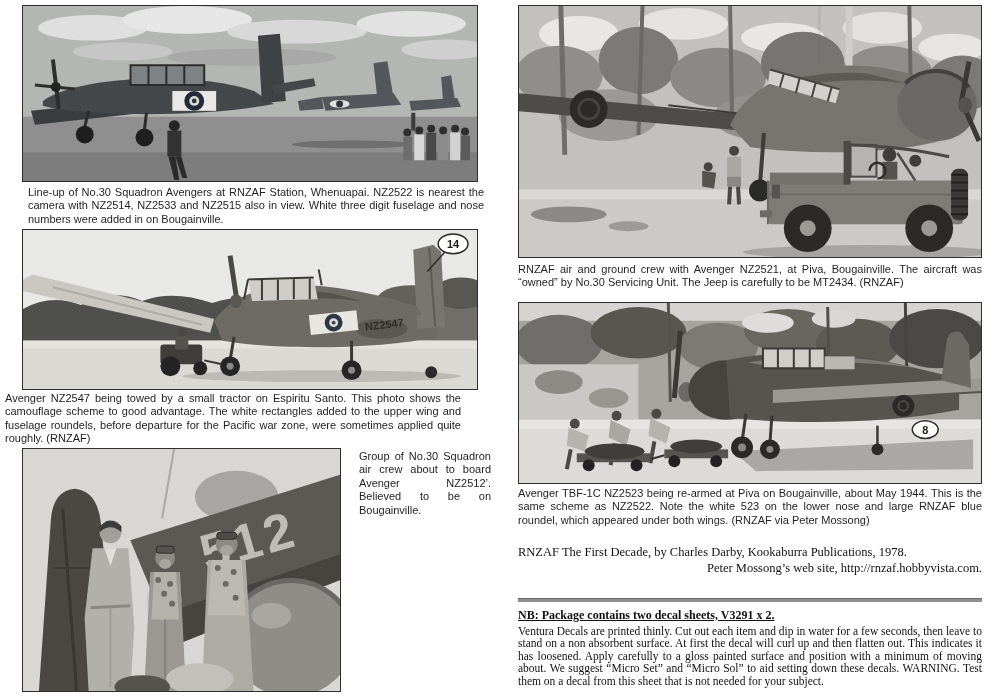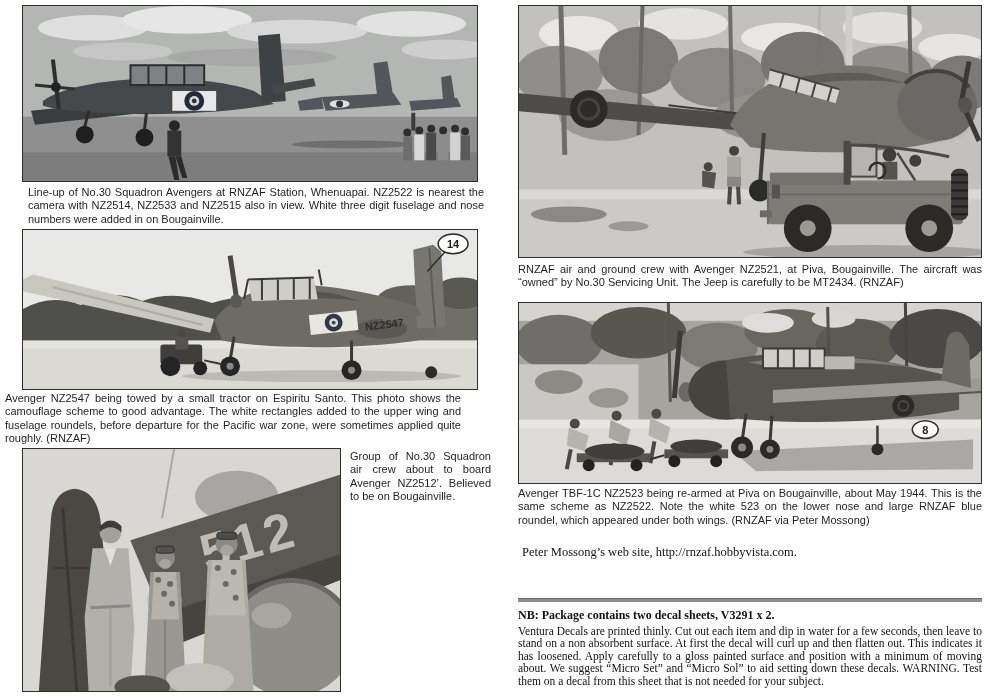--- a/index.html
+++ b/index.html
@@ -2,28 +2,28 @@
 <html><head>
 <meta charset="utf-8">
 <style>
   html,body{margin:0;padding:0;background:#ffffff;}
   .page{position:relative;width:1000px;height:700px;background:#ffffff;overflow:hidden;
         font-family:"Liberation Sans",sans-serif;}
   .photo{position:absolute;border:1px solid #2e2e2e;background:#cfcfcf;box-sizing:border-box;}
   .photo svg{display:block;width:100%;height:100%;}
   .caption{position:absolute;font-size:11px;line-height:13.4px;color:#1f1f1f;
            text-align:justify;letter-spacing:0;}
-  .caption p{margin:0 0 5px 0;}
+  .caption p{margin:0 0 5px 9px;}
   .serifblock{position:absolute;font-family:"Liberation Serif",serif;color:#111;}
   .refs{font-size:12.5px;line-height:15.5px;}
   .refs .hd{font-weight:bold;}
-  .refs .indent{padding-left:4px;}
+  .refs .indent{padding-left:4px;text-align:right;}
   .rule{position:absolute;background:#8f8f8f;border-top:1px solid #6a6a6a;}
   .nb{font-size:11.5px;line-height:12.6px;text-align:justify;}
-  .nb .hd{font-weight:bold;font-size:12px;margin-bottom:3px;}
+  .nb .hd{font-weight:bold;font-size:12px;margin-bottom:3px;text-decoration:underline;}
   .balloon-text{font-family:"Liberation Sans",sans-serif;font-weight:bold;}
 </style>
 </head>
 <body>
 
 <div class="page">
 
   <figure class="photo" style="left:22px;top:5px;width:456px;height:177px;margin:0;">
     <svg viewBox="0 0 456 177" preserveAspectRatio="none">
       <g>
@@ -375,20 +375,21 @@
       <g>
         <ellipse cx="408" cy="128" rx="13" ry="9" fill="#fcfbf9" stroke="#2b2b2b" stroke-width="1.5"></ellipse>
         <text class="balloon-text" x="408" y="132" text-anchor="middle" font-size="11" fill="#1c1c1c">8</text>
       </g>
     </svg>
   </figure>
 
   <div class="caption" style="left:518px;top:487px;width:464px;">Avenger TBF-1C NZ2523 being re-armed at Piva on Bougainville, about May 1944. This is the same scheme as NZ2522. Note the white 523 on the lower nose and large RNZAF blue roundel, which appeared under both wings. (RNZAF via Peter Mossong)</div>
 
   <div class="serifblock refs" style="left:518px;top:545px;width:464px;">
+    <div>RNZAF The First Decade, by Charles Darby, Kookaburra Publications, 1978.</div>
     <div class="indent">Peter Mossong’s web site, http://rnzaf.hobbyvista.com.</div>
   </div>
 
   <div class="rule" style="left:518px;top:598px;width:464px;height:3px;"></div>
 
   <div class="serifblock nb" style="left:518px;top:609px;width:464px;">
     <div class="hd">NB: Package contains two decal sheets, V3291 x 2.</div>
     <div>Ventura Decals are printed thinly. Cut out each item and dip in water for a few seconds, then leave to stand on a non absorbent surface. At first the decal will curl up and then flatten out. This indicates it has loosened. Apply carefully to a gloss painted surface and position with a minimum of moving about. We suggest “Micro Set” and “Micro Sol” to aid setting down these decals. WARNING. Test them on a decal from this sheet that is not needed for your subject.</div>
   </div>
 

